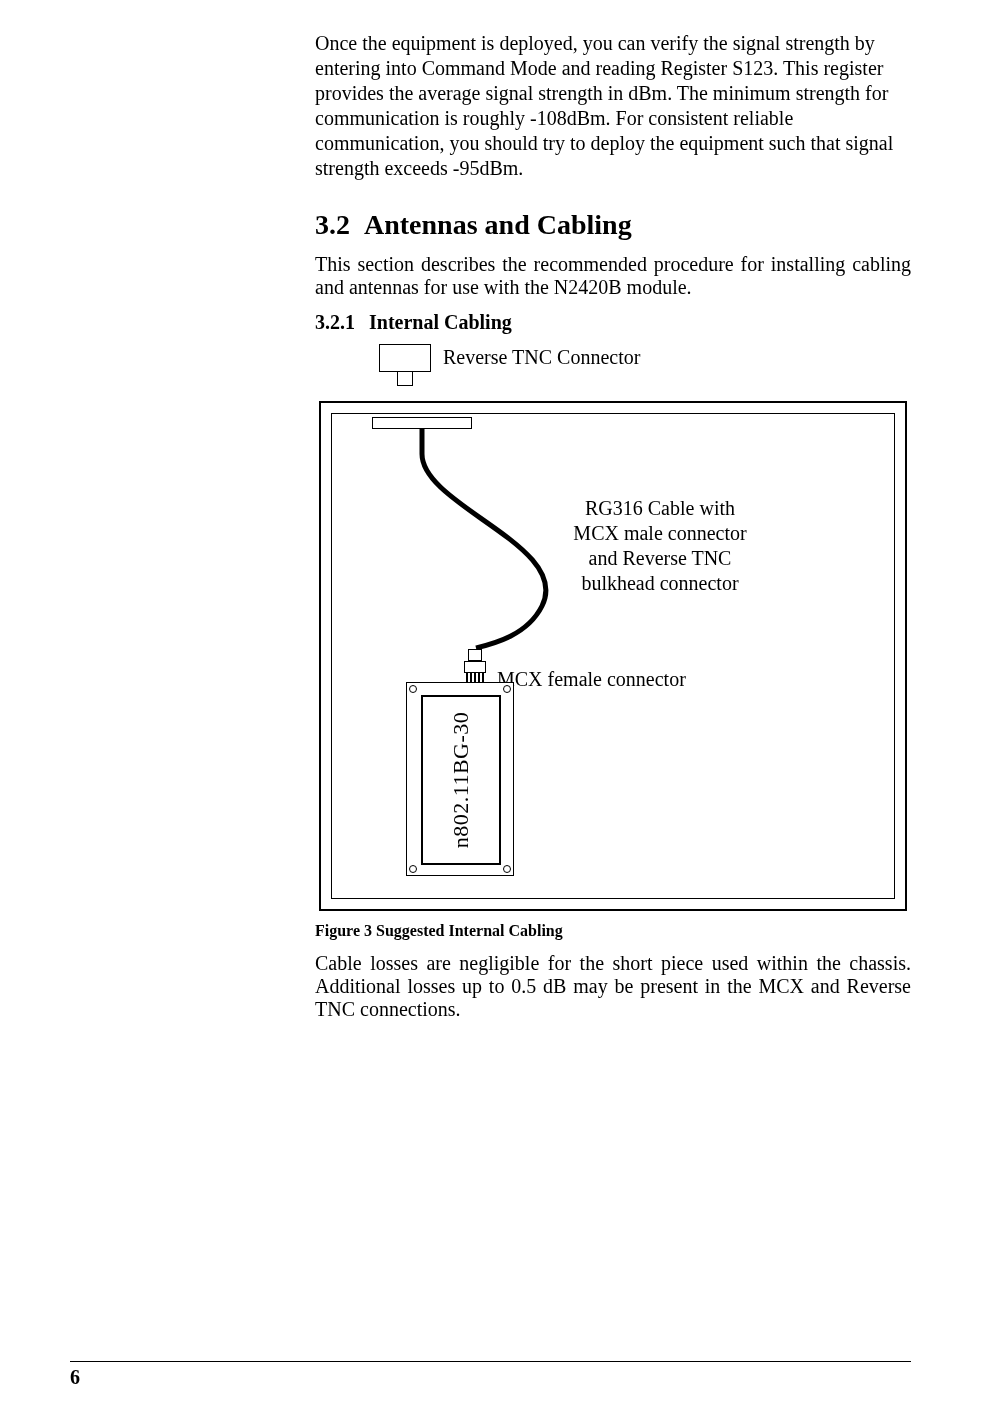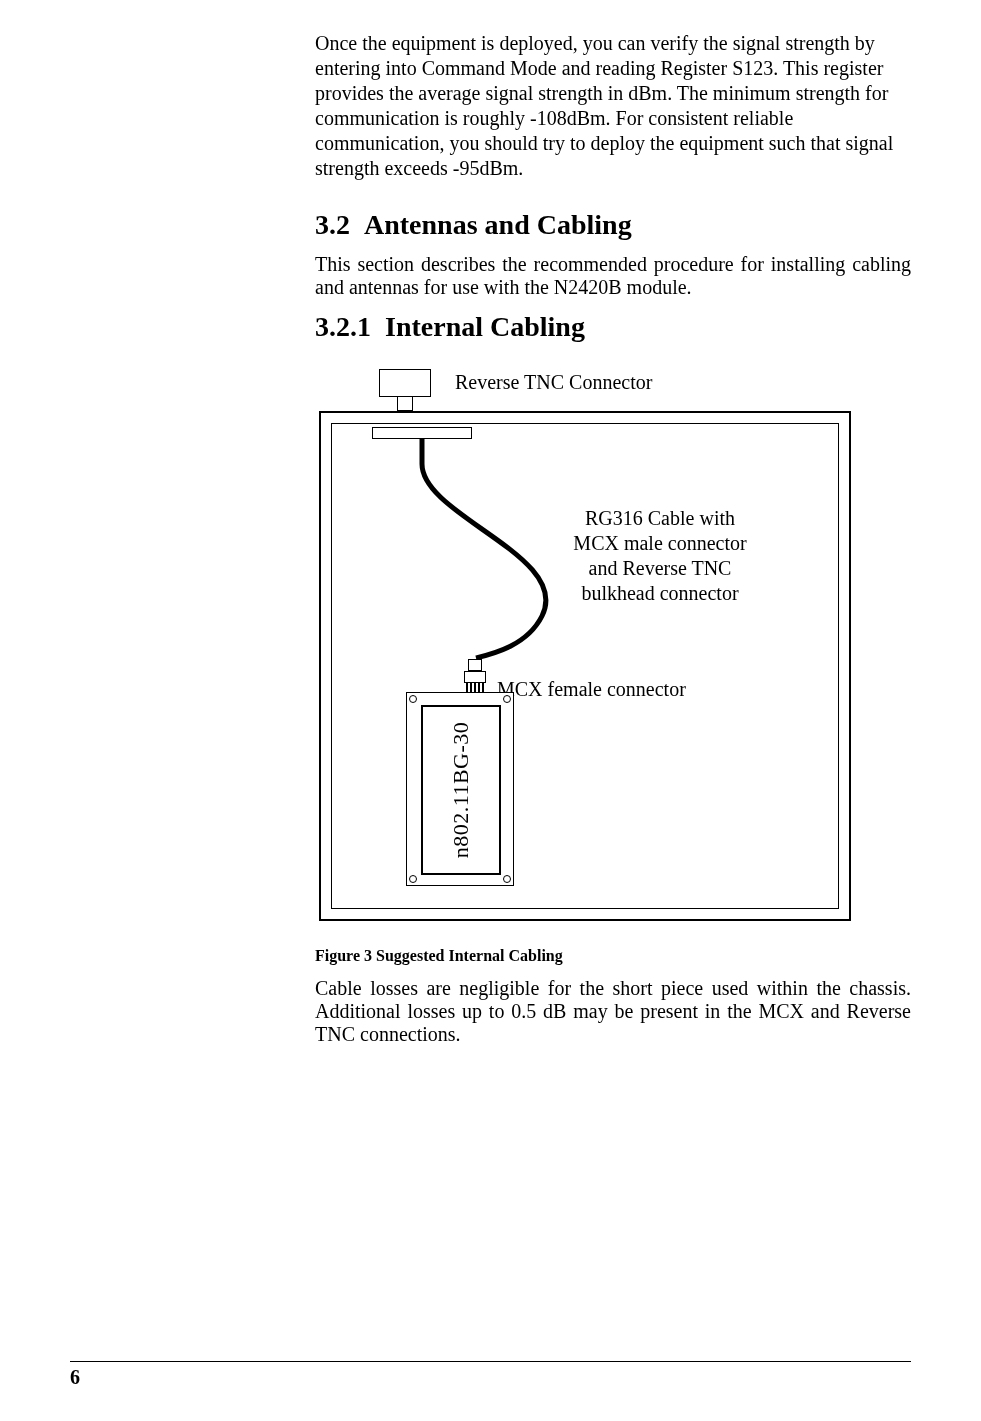--- a/index.html
+++ b/index.html
@@ -29,23 +29,23 @@
     }
     h2 {
       font-family: "Times New Roman", Times, serif;
       font-size: 28px;
       font-weight: bold;
       margin-top: 18px;
       margin-bottom: 12px;
     }
     h3 {
       font-family: "Times New Roman", Times, serif;
-      font-size: 28px;
+      font-size: 20px;
       font-weight: bold;
-      margin-bottom: 26px;
+      margin-bottom: 10px;
     }
     .h-number {
       margin-right: 14px;
     }
     .figure-container {
       position: relative;
       width: 596px;
       height: 560px;
       margin: 6px 0 18px 0;
     }
@@ -54,41 +54,41 @@
       left: 64px;
       top: 0;
       width: 52px;
       height: 28px;
       border: 1.5px solid #000;
       background: #fff;
       z-index: 3;
     }
     .tnc-label {
       position: absolute;
-      left: 140px;
+      left: 128px;
       top: 2px;
       font-size: 20px;
     }
     .tnc-pillar {
       position: absolute;
       left: 82px;
       top: 28px;
       width: 16px;
       height: 14px;
       border-left: 1.5px solid #000;
       border-right: 1.5px solid #000;
       border-bottom: 1.5px solid #000;
       background: #fff;
       z-index: 3;
     }
     .chassis {
       position: absolute;
       left: 4px;
-      top: 42px;
-      width: 532px;
+      top: 57px;
+      width: 588px;
       height: 510px;
       border: 2.5px solid #000;
     }
     .chassis-inner {
       position: absolute;
       left: 10px;
       top: 10px;
       right: 10px;
       bottom: 10px;
       border: 1.5px solid #000;

